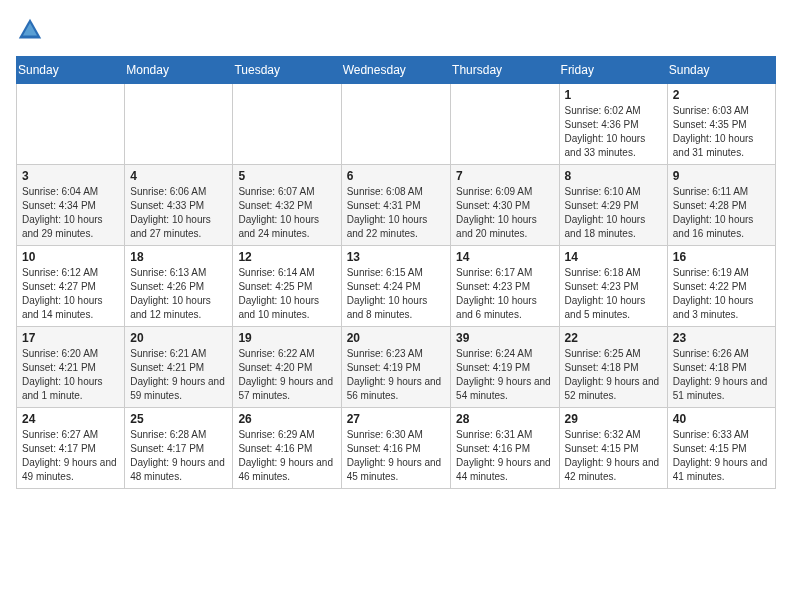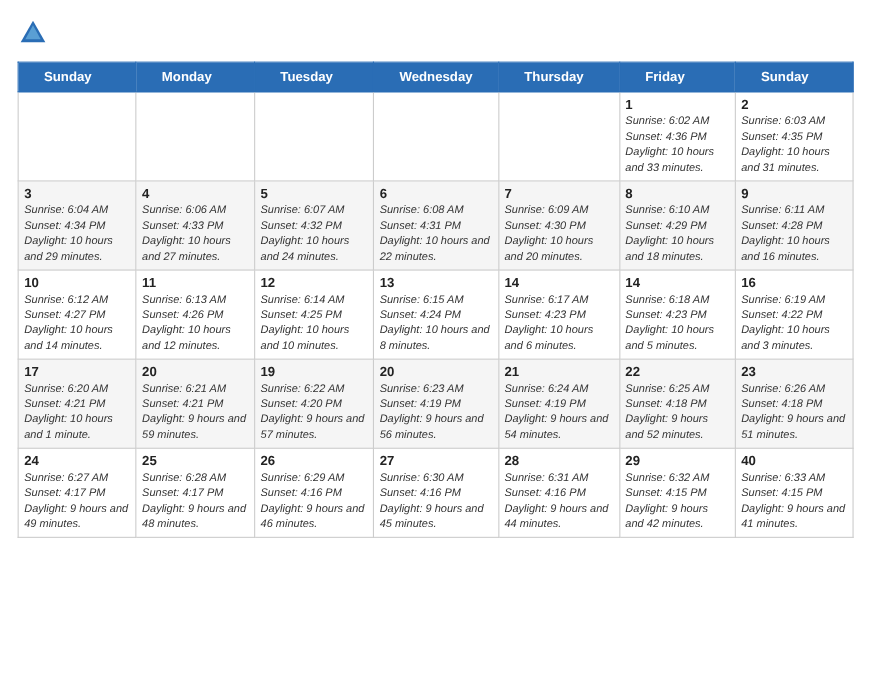--- a/index.html
+++ b/index.html
@@ -55,24 +55,24 @@
     .calendar {
       width: 100%;
       border-collapse: collapse;
       font-size: 11px;
     }
     .calendar thead tr {
       background-color: #2a6db5;
       color: #fff;
     }
     .calendar thead th {
-      padding: 6px 23px;
+      padding: 6px 1px;
       text-align: left;
       font-size: 12px;
-      font-weight: 700;
+      font-weight: 400;
       border: 1px solid #2a6db5;
     }
     .calendar tbody tr {
       vertical-align: top;
     }
     .calendar tbody td {
       border: 1px solid #ccc;
       padding: 4px 5px;
       width: 113px;
       height: 78px;
@@ -85,21 +85,20 @@
       font-weight: bold;
       font-size: 12px;
       color: #222;
       display: block;
       margin-bottom: 2px;
     }
     .day-info {
       font-size: 10px;
       color: #333;
       line-height: 1.4;
-      font-style: italic;
     }
     .empty {
       background: #fff !important;
     }
   </style>
 </head>
 <body>
 
 <div class="header">
   <div class="logo">
@@ -175,21 +174,21 @@
           <span class="day-num">9</span>
           <div class="day-info">Sunrise: 6:11 AM<br>Sunset: 4:28 PM<br>Daylight: 10 hours and 16 minutes.</div>
         </td>
       </tr>
       <tr>
         <td>
           <span class="day-num">10</span>
           <div class="day-info">Sunrise: 6:12 AM<br>Sunset: 4:27 PM<br>Daylight: 10 hours and 14 minutes.</div>
         </td>
         <td>
-          <span class="day-num">11</span>
+          <span class="day-num">18</span>
           <div class="day-info">Sunrise: 6:13 AM<br>Sunset: 4:26 PM<br>Daylight: 10 hours and 12 minutes.</div>
         </td>
         <td>
           <span class="day-num">12</span>
           <div class="day-info">Sunrise: 6:14 AM<br>Sunset: 4:25 PM<br>Daylight: 10 hours and 10 minutes.</div>
         </td>
         <td>
           <span class="day-num">13</span>
           <div class="day-info">Sunrise: 6:15 AM<br>Sunset: 4:24 PM<br>Daylight: 10 hours and 8 minutes.</div>
         </td>
@@ -217,21 +216,21 @@
         </td>
         <td>
           <span class="day-num">19</span>
           <div class="day-info">Sunrise: 6:22 AM<br>Sunset: 4:20 PM<br>Daylight: 9 hours and 57 minutes.</div>
         </td>
         <td>
           <span class="day-num">20</span>
           <div class="day-info">Sunrise: 6:23 AM<br>Sunset: 4:19 PM<br>Daylight: 9 hours and 56 minutes.</div>
         </td>
         <td>
-          <span class="day-num">21</span>
+          <span class="day-num">39</span>
           <div class="day-info">Sunrise: 6:24 AM<br>Sunset: 4:19 PM<br>Daylight: 9 hours and 54 minutes.</div>
         </td>
         <td>
           <span class="day-num">22</span>
           <div class="day-info">Sunrise: 6:25 AM<br>Sunset: 4:18 PM<br>Daylight: 9 hours and 52 minutes.</div>
         </td>
         <td>
           <span class="day-num">23</span>
           <div class="day-info">Sunrise: 6:26 AM<br>Sunset: 4:18 PM<br>Daylight: 9 hours and 51 minutes.</div>
         </td>

